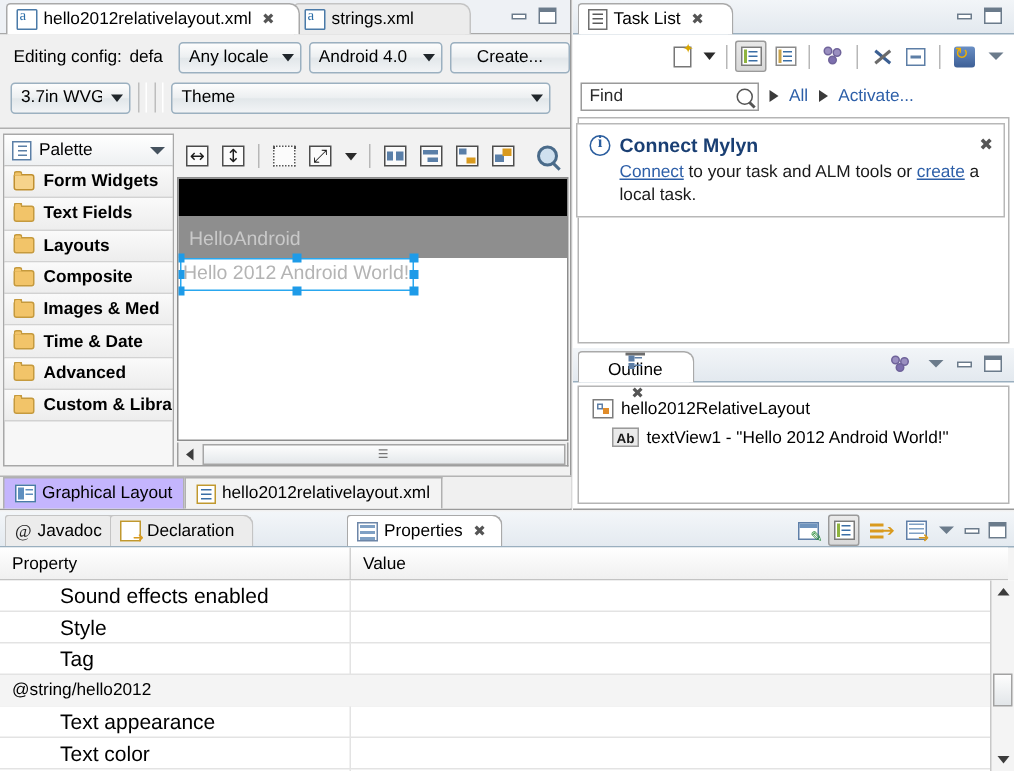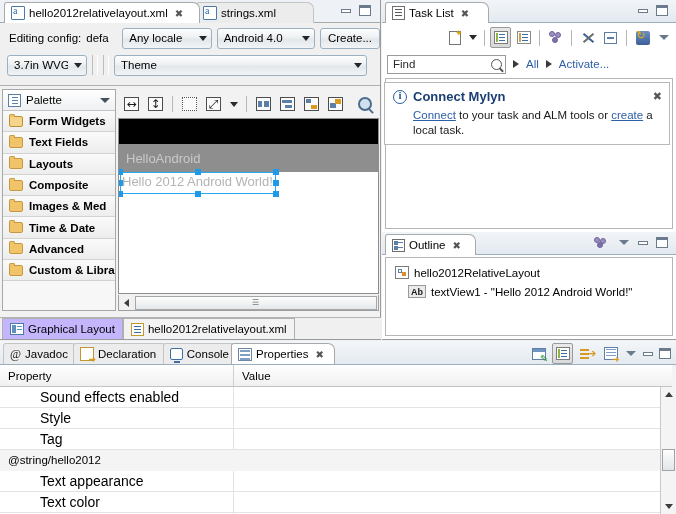--- a/index.html
+++ b/index.html
@@ -176,21 +176,21 @@
     border-right: 4px solid transparent;
     border-top: 5px solid #20262b;
     margin-left: 6px;
     flex: none;
   }
   .btn {
     display: inline-flex;
     align-items: center;
     justify-content: center;
     height: 21px;
-    padding: 0 7px;
+    padding: 0 17px;
     background: linear-gradient(to bottom,#fdfdfd 0%,#eceff1 48%,#e2e7ea 52%,#f2f4f6 100%);
     border: 1px solid #9bb0c0;
     border-radius: 3px;
     box-sizing: border-box;
     font-size: 11.5px;
     white-space: nowrap;
   }
   .grip {
     width: 4px; height: 20px;
     background: #f0f0f0;
@@ -1248,21 +1248,21 @@
       </div>
       <div class="mylyn-body">
         <a href="#">Connect</a><span> to your task and ALM tools or </span><a href="#">create</a><span> a local task.</span>
       </div>
       <span class="closex-sm">✖</span>
     </div>
   </div>
 
   <div class="panel" id="outline">
     <div class="tabstrip">
-      <div class="tab active" style="left:3px;width:91px;">
+      <div class="tab active" style="left:3px;width:78px;flex-direction:column;">
         <span class="out-icon">
             <i></i>
             <b></b>
           </span>
         <span>Outline</span>
         <span class="closex">✖</span>
       </div>
       <div class="winbtns" style="right:7px;">
         <span class="dot3" style="margin-right:4px;">
             <s style="left:0px;top:1px;"></s>
@@ -1292,24 +1292,20 @@
   <div class="panel" id="bottom">
     <div class="tabstrip">
       <div class="tab inactive" style="left:3px;width:76px;">
         <span class="jd-icon">@</span>
         <span>Javadoc</span>
       </div>
       <div class="tab inactive" style="left:73px;width:96px;">
         <span class="decl-icon"></span>
         <span>Declaration</span>
       </div>
-      <div class="tab inactive" style="left:163px;width:74px;">
-        <span class="console-icon"></span>
-        <span>Console</span>
-      </div>
       <div class="tab active" style="left:231px;width:104px;">
         <span class="props-icon">
             <i></i>
           </span>
         <span>Properties</span>
         <span class="closex">✖</span>
       </div>
       <div class="props-toolbar">
         <span class="tbtn">
             <span class="pt-ico1"></span>

